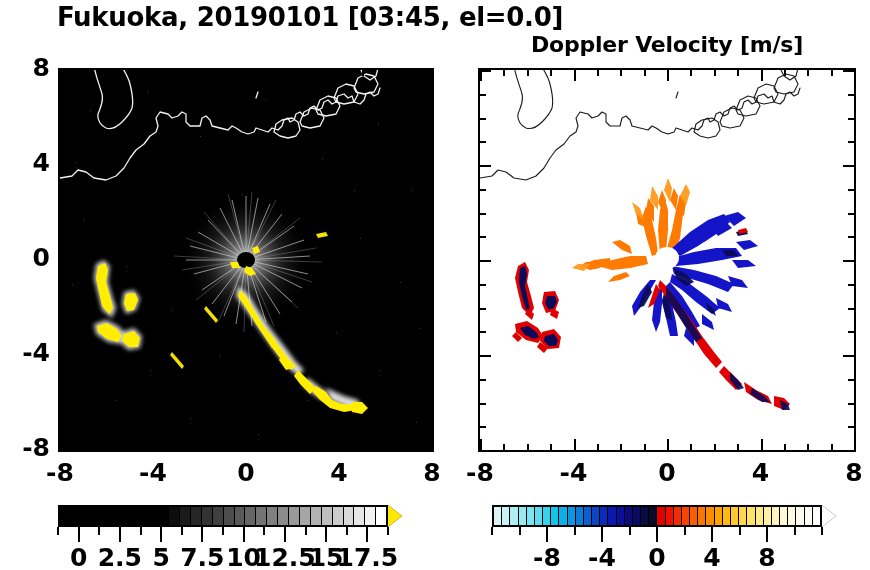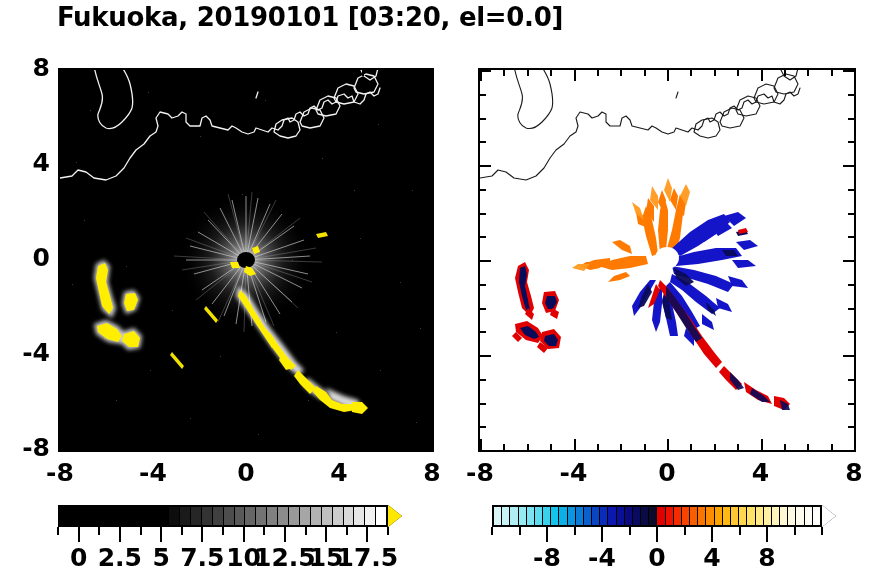--- a/index.html
+++ b/index.html
@@ -49,21 +49,22 @@
     position:absolute;font-size:25px;font-weight:bold;color:#000;
     white-space:nowrap;text-align:center;
   }
   .cb-tick{position:absolute;background:#000;}
 </style>
 </head>
 <body>
 
 <div class="fig">
 
-  <div class="main-title">Fukuoka, 20190101 [03:20, el=0.0]</div>
+  <div class="main-title">Fukuoka, 20190101 [03:45, el=0.0]</div>
+  <div class="panel-title" id="t-dop">Doppler Velocity [m/s]</div>
 
   <div class="panel" id="panel-snr">
     <div class="plotclip">
       <svg width="372" height="380" viewBox="0 0 372 380">
         <defs>
           <radialGradient id="spokeGlow" cx="50%" cy="50%" r="50%">
             <stop offset="0%" stop-color="#ffffff" stop-opacity="0.95"></stop>
             <stop offset="22%" stop-color="#d8d8d8" stop-opacity="0.55"></stop>
             <stop offset="55%" stop-color="#808080" stop-opacity="0.22"></stop>
             <stop offset="100%" stop-color="#000000" stop-opacity="0"></stop>

